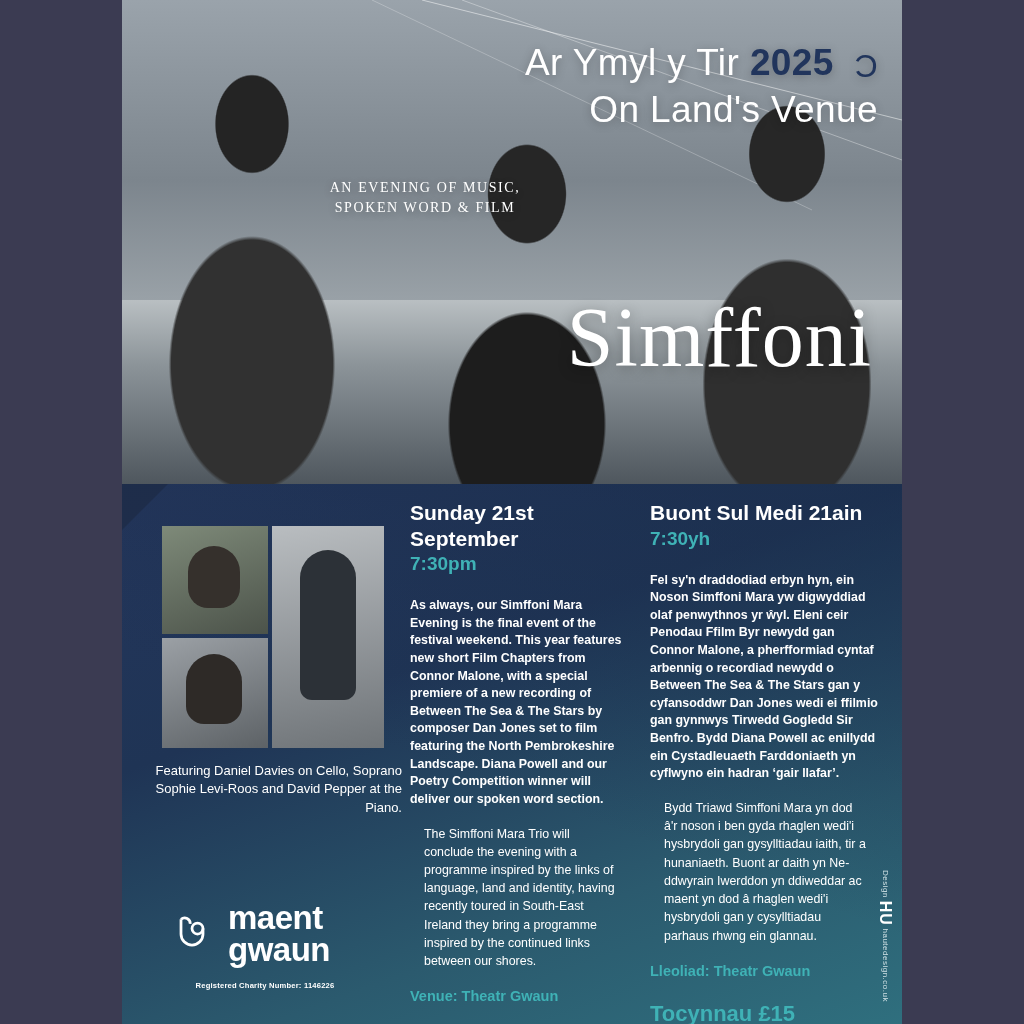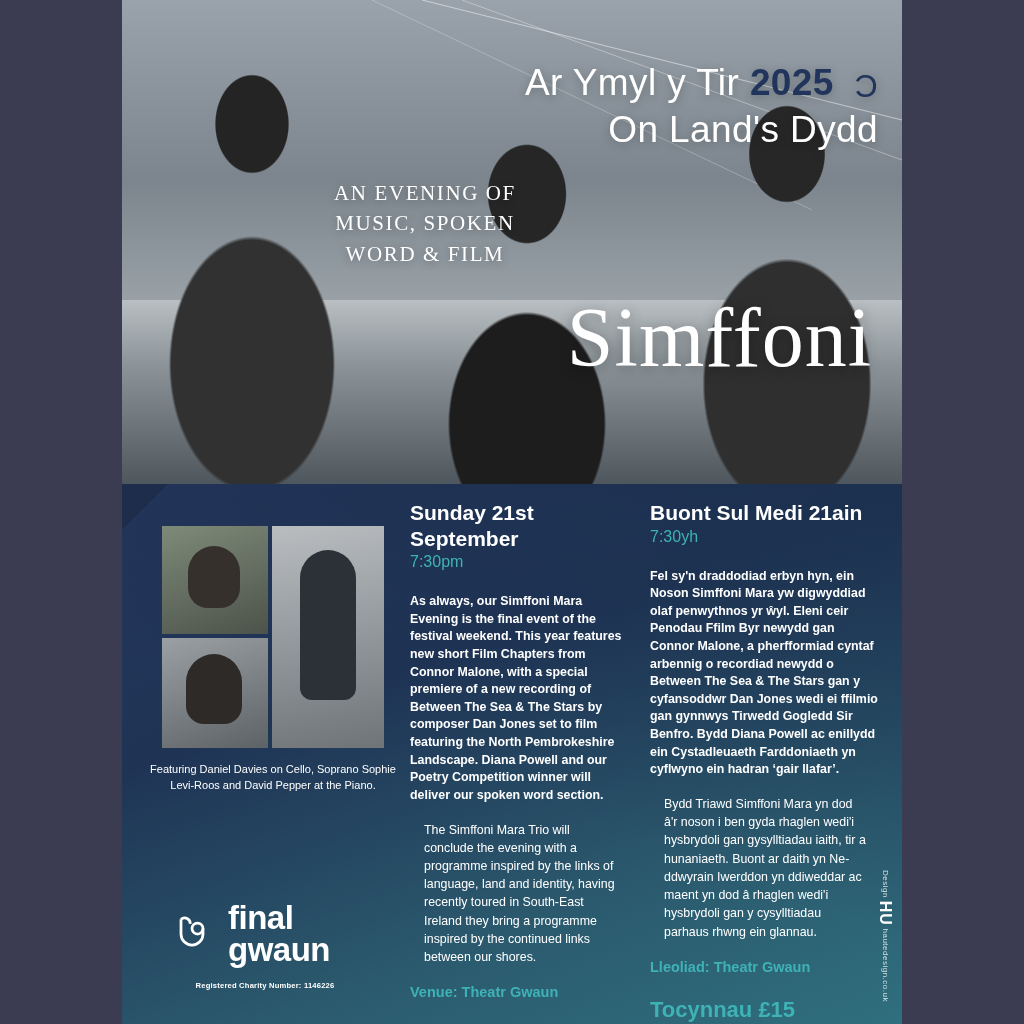--- a/index.html
+++ b/index.html
@@ -43,29 +43,29 @@
       radial-gradient(120px 170px at 110px 300px,#1c1d22 0%,#1c1d22 64%,rgba(28,29,34,0) 66%);
   }
   .fig-right{
     left:545px;bottom:0;width:235px;height:400px;
     background:
       radial-gradient(60px 76px at 120px 70px,#23272c 0%,#23272c 62%,rgba(35,39,44,0) 64%),
       radial-gradient(128px 190px at 120px 300px,#2b3036 0%,#2b3036 64%,rgba(43,48,54,0) 66%);
   }
   .wire{position:absolute;left:0;top:0;width:100%;height:100%;}
   .title-main{
-    position:absolute;right:24px;top:60px;text-align:right;
+    position:absolute;right:24px;top:40px;text-align:right;
     color:#ffffff;font-size:37px;line-height:1.24;font-weight:400;
     letter-spacing:.4px;text-shadow:0 2px 10px rgba(0,0,0,.25);
   }
   .title-main .year{color:#21355c;font-weight:700;}
   .swirl{display:inline-block;margin-left:10px;color:#21355c;font-size:32px;vertical-align:-2px;}
   .serif-block{
     position:absolute;top:178px;color:#ffffff;
-    font-family:"Liberation Serif",serif;font-size:21px;line-height:1.45;
+    font-family:"Liberation Serif",serif;font-size:14px;line-height:1.45;
     letter-spacing:1.6px;text-align:center;text-transform:uppercase;
     text-shadow:0 2px 8px rgba(0,0,0,.3);
   }
   .serif-left{left:198px;width:210px;}
   .serif-right{left:510px;width:225px;}
   .mara{
     position:absolute;left:50px;top:330px;width:700px;
     color:#3aa8ab;font-family:"Liberation Sans",sans-serif;
     font-size:150px;font-weight:700;letter-spacing:6px;line-height:1;
     text-align:center;
@@ -89,41 +89,41 @@
   .notch{
     position:absolute;left:0;top:0;width:46px;height:46px;
     background:#1f2d4a;
     clip-path:polygon(0 0,100% 0,0 100%);
   }
   .col-l{position:absolute;left:288px;top:16px;width:222px;z-index:3;}
   .col-r{position:absolute;left:528px;top:16px;width:230px;z-index:3;}
   .date{
     color:#ffffff;font-size:21px;font-weight:700;line-height:1.22;margin:0 0 2px;
   }
-  .time{color:#3fb2b6;font-size:16px;font-weight:400;margin:0 0 22px;}
+  .time{color:#3fb2b6;font-size:19px;font-weight:700;margin:0 0 22px;}
   .body-bold{
     color:#ffffff;font-size:12.4px;line-height:1.42;font-weight:700;margin:0 0 16px;
   }
   .body-reg{
     color:#ffffff;font-size:12.4px;line-height:1.47;font-weight:400;margin:0 14px 18px;
   }
   .venue{color:#3fb2b6;font-size:14.5px;font-weight:700;margin:0 0 22px;}
   .tickets{color:#3fb2b6;font-size:22px;font-weight:700;margin:0 0 6px;}
   
   .photos{position:absolute;left:40px;top:42px;width:222px;height:222px;z-index:3;}
   .ph{position:absolute;filter:grayscale(.1);}
   .ph1{left:0;top:0;width:106px;height:108px;background:linear-gradient(160deg,#7d8a78,#4b5349);}
   .ph1:after{content:"";position:absolute;left:26px;top:20px;width:52px;height:62px;border-radius:26px 26px 20px 20px;background:#36302b;}
   .ph2{left:0;top:112px;width:106px;height:110px;background:linear-gradient(160deg,#9aa0a6,#5c6267);}
   .ph2:after{content:"";position:absolute;left:24px;top:16px;width:56px;height:70px;border-radius:28px 28px 18px 18px;background:#2e2a27;}
   .ph3{left:110px;top:0;width:112px;height:222px;background:linear-gradient(170deg,#b9bdc0,#6f7479);}
   .ph3:after{content:"";position:absolute;left:28px;top:24px;width:56px;height:150px;border-radius:28px 28px 12px 12px;background:#2b3138;}
   .caption{
     position:absolute;left:22px;top:278px;width:258px;z-index:3;
-    color:#ffffff;font-size:11px;line-height:1.42;text-align:center;
+    color:#ffffff;font-size:13px;line-height:1.42;text-align:right;
   }
   
   .logo-wrap{position:absolute;left:48px;top:418px;width:220px;z-index:3;}
   .logo-row{display:flex;align-items:center;gap:14px;}
   .logo-mark{width:44px;height:44px;flex:0 0 44px;}
   .logo-text{color:#ffffff;font-size:33px;font-weight:700;line-height:.98;letter-spacing:-.5px;}
   .charity{
     color:#ffffff;font-size:7.6px;font-weight:700;letter-spacing:.2px;
     margin-top:14px;text-align:center;width:190px;
   }
@@ -151,21 +151,21 @@
 
     <div class="fig fig-left"></div>
     <div class="fig fig-mid"></div>
     <div class="fig fig-right"></div>
 
     <div class="title-main">
       <span>Ar Ymyl y Tir</span>
       <span class="year">2025</span>
       <span class="swirl">Ɔ</span>
       <br>
-      <span>On Land's Dydd</span>
+      <span>On Land's Venue</span>
     </div>
 
     <div class="serif-block serif-left">An evening of music, spoken word &amp; film</div>
 
     <div class="simffoni">Simffoni</div>
   </div>
 
   <div class="lower">
     <div class="notch"></div>
 
@@ -178,21 +178,21 @@
     <div class="caption">Featuring Daniel Davies on Cello, Soprano Sophie Levi-Roos and David Pepper at the Piano.</div>
 
     <div class="logo-wrap">
       <div class="logo-row">
         <svg class="logo-mark" viewBox="0 0 48 48">
           <path d="M12 8 v16 a12 12 0 0 0 24 0 v-6" fill="none" stroke="#ffffff" stroke-width="3"></path>
           <path d="M36 18 a6 6 0 1 0 -12 0 a6 6 0 0 0 12 0 z" fill="none" stroke="#ffffff" stroke-width="3"></path>
           <path d="M12 8 a6 6 0 0 1 10 5" fill="none" stroke="#ffffff" stroke-width="3"></path>
         </svg>
         <div class="logo-text">
-          <div>final</div>
+          <div>maent</div>
           <div>gwaun</div>
         </div>
       </div>
       <div class="charity">Registered Charity Number: 1146226</div>
     </div>
 
     <div class="col-l">
       <div class="date">Sunday 21st September</div>
       <div class="time">7:30pm</div>
       <p class="body-bold">As always, our Simffoni Mara Evening is the final event of the festival weekend. This year features new short Film Chapters from Connor Malone, with a special premiere of a new recording of Between The Sea &amp; The Stars by composer Dan Jones set to film featuring the North Pembrokeshire Landscape. Diana Powell and our Poetry Competition winner will deliver our spoken word section.</p>

